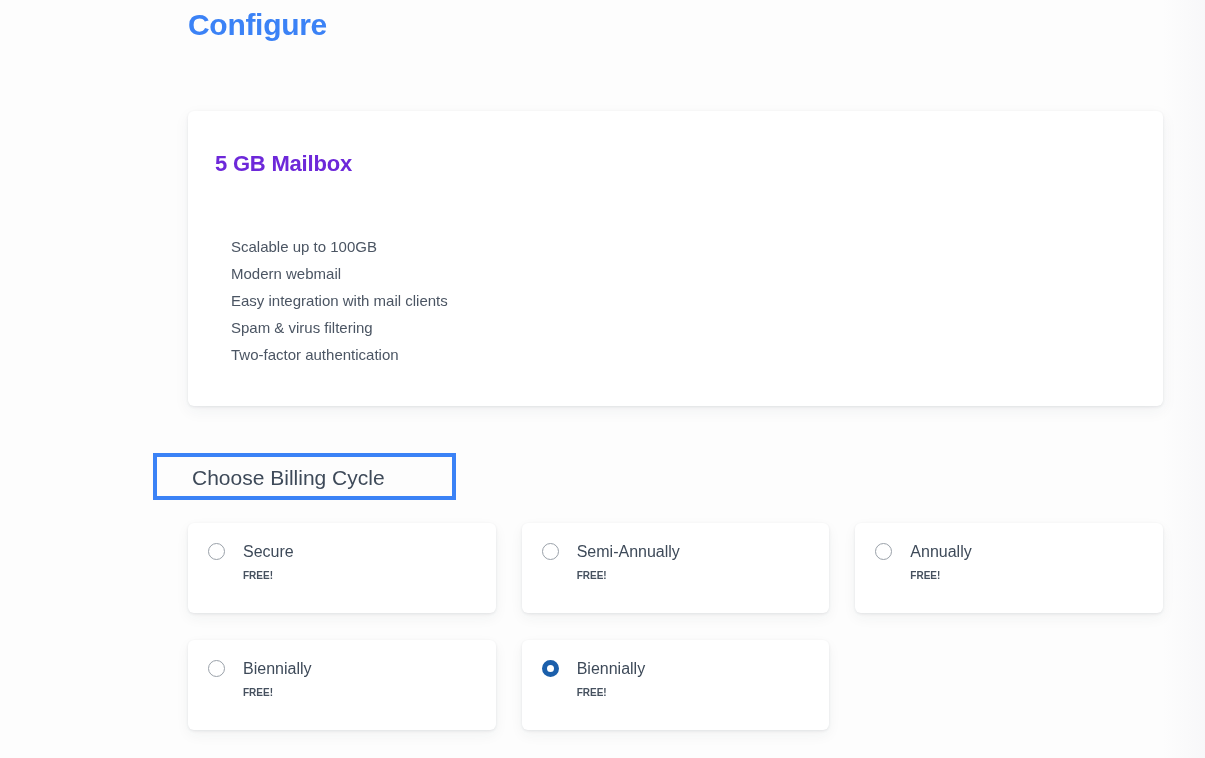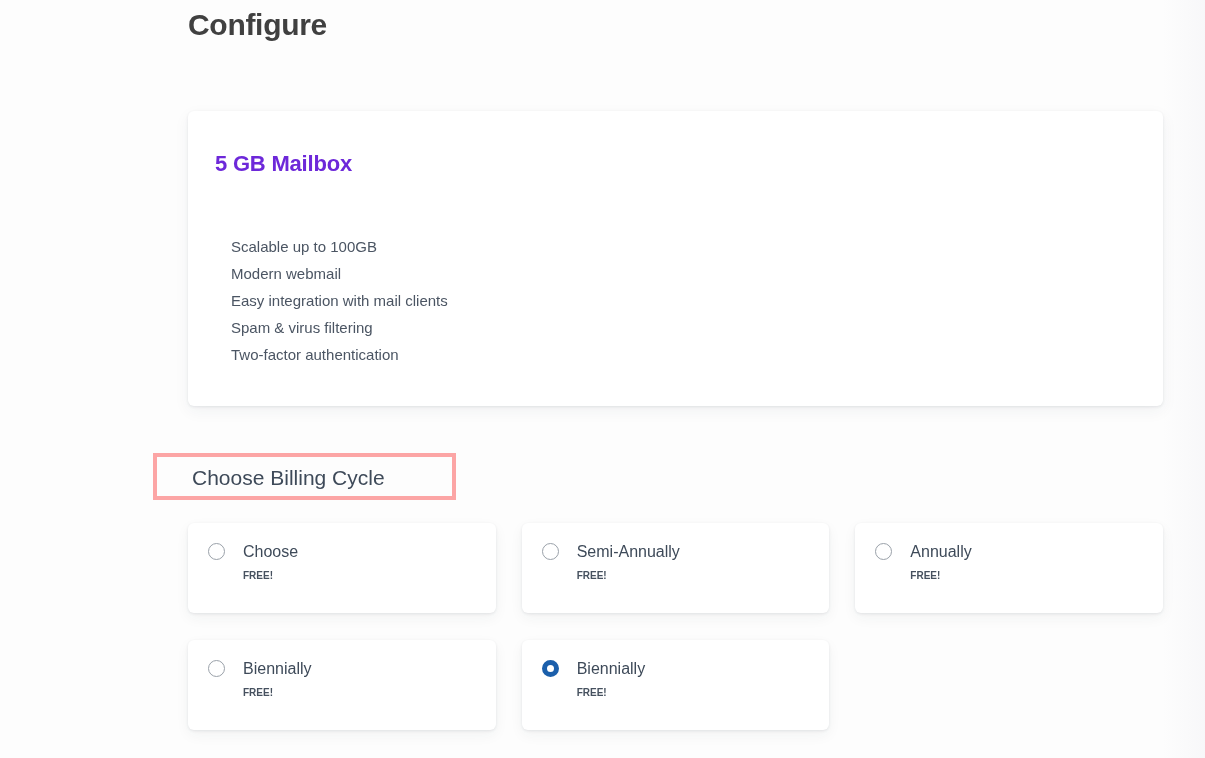--- a/index.html
+++ b/index.html
@@ -32,21 +32,21 @@
     background: linear-gradient(to right, rgba(250,250,251,0) 0%, rgba(246,246,248,0.75) 100%);
     pointer-events: none;
   }
 
   .page-title {
     position: absolute;
     left: 188px;
     top: 8px;
     font-size: 30px;
     font-weight: bold;
-    color: #404040;
+    color: #3b82f6;
     letter-spacing: -0.3px;
     white-space: nowrap;
   }
 
   
   .product-card {
     position: absolute;
     left: 188px;
     top: 111px;
     width: 975px;
@@ -80,21 +80,21 @@
   }
 
   
   .billing-heading-wrap {
     position: absolute;
     left: 153px;
     top: 453px;
     width: 303px;
     height: 47px;
     box-sizing: border-box;
-    border: 4px solid #fca5a5;
+    border: 4px solid #3b82f6;
     background: transparent;
   }
   .billing-heading {
     position: absolute;
     left: 35px;
     top: 9px;
     font-size: 21px;
     color: #3e4a59;
     white-space: nowrap;
   }
@@ -181,21 +181,21 @@
 
   <div class="billing-heading-wrap">
     <div class="billing-heading">Choose Billing Cycle</div>
   </div>
 
   <div class="cycle-grid">
     <div class="cycle-row">
 
       <div class="cycle-card">
         <span class="radio"></span>
-        <span class="cycle-label">Choose</span>
+        <span class="cycle-label">Secure</span>
         <span class="cycle-price">FREE!</span>
       </div>
 
       <div class="cycle-card">
         <span class="radio"></span>
         <span class="cycle-label">Semi-Annually</span>
         <span class="cycle-price">FREE!</span>
       </div>
 
       <div class="cycle-card">

